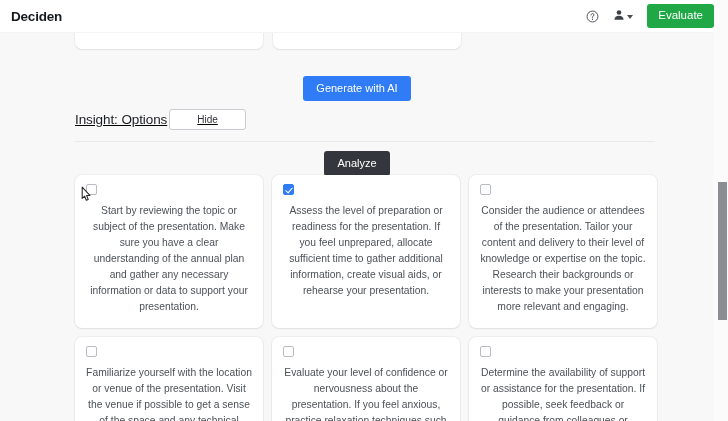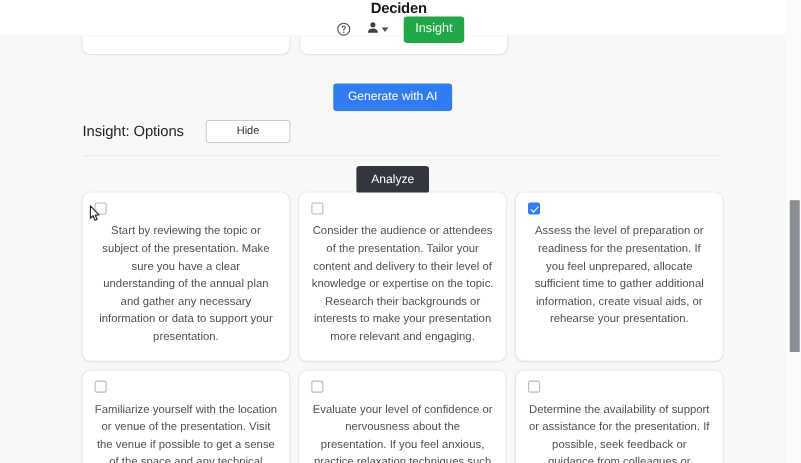--- a/index.html
+++ b/index.html
@@ -21,21 +21,20 @@
   .app-header {
     position: absolute;
     top: 0; left: 0; right: 0;
     height: 33px;
     background: #ffffff;
     display: flex;
     align-items: center;
     padding: 0 14px 0 11px;
     z-index: 40;
     border-bottom: 1px solid rgba(0,0,0,0.04);
-    flex-direction: column;
   }
   .brand {
     font-size: 13.5px;
     font-weight: bold;
     color: #16191d;
     letter-spacing: -0.2px;
   }
   .header-spacer { flex: 1 1 auto; }
 
   .header-actions {
@@ -131,21 +130,22 @@
     font-family: "Liberation Sans", sans-serif;
   }
 
   
   .insight-row {
     position: absolute;
     top: 106px;
     left: 75px;
     display: flex;
     align-items: center;
-    gap: 20px;
+    gap: 2px;
+    text-decoration: underline;
   }
   .insight-title {
     font-size: 13.5px;
     color: #1c1f23;
     letter-spacing: -0.1px;
   }
   .hide-btn {
     background: #ffffff;
     border: 1px solid #c9ccd1;
     border-radius: 3px;
@@ -308,27 +308,27 @@
 
       <div class="opt-card">
         <span class="chk"></span>
         <svg class="cursor-ptr" viewBox="0 0 13 16">
           <path d="M2.2 1.2 L2.2 12.4 L4.6 10.1 L6.3 14.2 L8.2 13.4 L6.6 9.5 L9.9 9.4 Z" fill="#ffffff" stroke="#2b2b2b" stroke-width="1.1" stroke-linejoin="round"></path>
         </svg>
         <div class="opt-text">Start by reviewing the topic or subject of the presentation. Make sure you have a clear understanding of the annual plan and gather any necessary information or data to support your presentation.</div>
       </div>
 
       <div class="opt-card">
-        <span class="chk"></span>
-        <div class="opt-text">Consider the audience or attendees of the presentation. Tailor your content and delivery to their level of knowledge or expertise on the topic. Research their backgrounds or interests to make your presentation more relevant and engaging.</div>
-      </div>
-
-      <div class="opt-card">
         <span class="chk checked"></span>
         <div class="opt-text">Assess the level of preparation or readiness for the presentation. If you feel unprepared, allocate sufficient time to gather additional information, create visual aids, or rehearse your presentation.</div>
+      </div>
+
+      <div class="opt-card">
+        <span class="chk"></span>
+        <div class="opt-text">Consider the audience or attendees of the presentation. Tailor your content and delivery to their level of knowledge or expertise on the topic. Research their backgrounds or interests to make your presentation more relevant and engaging.</div>
       </div>
 
       <div class="opt-card">
         <span class="chk"></span>
         <div class="opt-text">Familiarize yourself with the location or venue of the presentation. Visit the venue if possible to get a sense of the space and any technical equipment available. This will help you plan your presentation logistics and ensure a smooth delivery.</div>
       </div>
 
       <div class="opt-card">
         <span class="chk"></span>
         <div class="opt-text">Evaluate your level of confidence or nervousness about the presentation. If you feel anxious, practice relaxation techniques such as deep breathing or visualization to calm your nerves. Rehearse your presentation multiple times to build confidence in your delivery.</div>
@@ -359,19 +359,19 @@
     <div class="account-btn">
       <span>
         <svg width="12" height="12" viewBox="0 0 16 16">
           <circle cx="8" cy="4.6" r="3.1" fill="#3d4248"></circle>
           <path d="M1.9 14.3c0-3.3 2.7-5.2 6.1-5.2s6.1 1.9 6.1 5.2z" fill="#3d4248"></path>
         </svg>
       </span>
       <span class="caret"></span>
     </div>
 
-    <button class="upgrade-btn">Insight</button>
+    <button class="upgrade-btn">Evaluate</button>
   </div>
 </header>
 
 <div class="scrollbar-track">
   <div class="scrollbar-thumb"></div>
 </div>
 
 </body></html>

